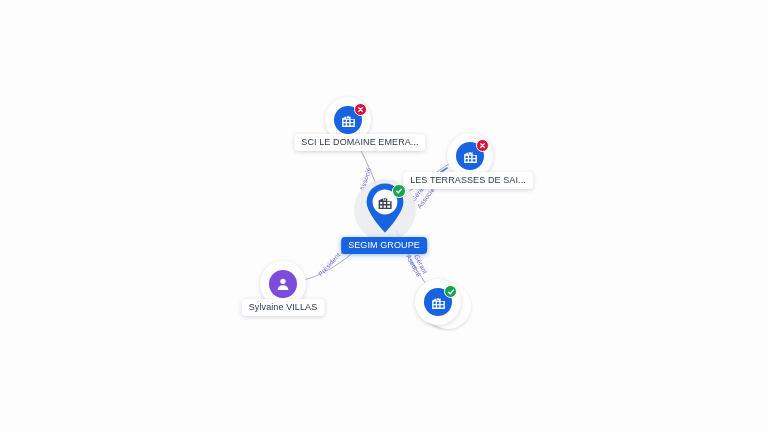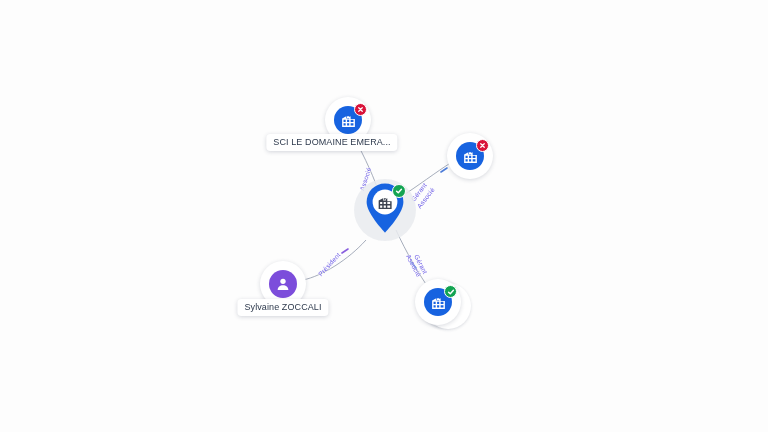--- a/index.html
+++ b/index.html
@@ -195,68 +195,70 @@
           <path d="M3 21V9l6-3v3l6-3v4h6v11H3zm2-2h3v-3H5v3zm0-5h3v-3H5v3zm5 5h3v-3h-3v3zm0-5h3v-3h-3v3zm0-5h3V6h-3v3zm5 10h4v-3h-4v3zm0-5h4v-3h-4v3z"></path>
         </svg>
       </div>
       <div class="pip closed">
         <svg width="7" height="7" viewBox="0 0 10 10" stroke="#ffffff" stroke-width="1.8" stroke-linecap="round">
           <path d="M2.5 2.5 L7.5 7.5 M7.5 2.5 L2.5 7.5"></path>
         </svg>
       </div>
     </div>
   </div>
-  <div class="node-label" style="left:332px; top:134px;">SCI LE DOMAINE EMERA...</div>
+  <div class="node-label" style="left:360px; top:134px;">SCI LE DOMAINE EMERA...</div>
 
   <div class="node" style="left:470px; top:156px;">
     <div class="disc">
       <div class="icon-badge company">
         <svg width="17" height="17" viewBox="0 0 24 24" fill="#ffffff">
           <path d="M3 21V9l6-3v3l6-3v4h6v11H3zm2-2h3v-3H5v3zm0-5h3v-3H5v3zm5 5h3v-3h-3v3zm0-5h3v-3h-3v3zm0-5h3V6h-3v3zm5 10h4v-3h-4v3zm0-5h4v-3h-4v3z"></path>
         </svg>
       </div>
       <div class="pip closed">
         <svg width="7" height="7" viewBox="0 0 10 10" stroke="#ffffff" stroke-width="1.8" stroke-linecap="round">
           <path d="M2.5 2.5 L7.5 7.5 M7.5 2.5 L2.5 7.5"></path>
         </svg>
       </div>
     </div>
   </div>
+  <div class="node-label" style="left:468px; top:172px;">LES TERRASSES DE SAI...</div>
 
   <div class="node" style="left:385px; top:210px;">
     <div class="pin-wrap">
       <div class="pin-halo"></div>
       <div class="pin">
         <svg width="40" height="52" viewBox="0 0 40 52" style="display:block;">
           <path d="M20 1.5 C9.8 1.5 1.6 9.7 1.6 19.9 C1.6 31.5 20 50.5 20 50.5 C20 50.5 38.4 31.5 38.4 19.9 C38.4 9.7 30.2 1.5 20 1.5 Z" fill="#1763e0"></path>
           <circle cx="20" cy="20" r="12.4" fill="#ffffff"></circle>
           <g transform="translate(11.5,12) scale(0.72)" fill="#3c4350">
             <path d="M3 21V9l6-3v3l6-3v4h6v11H3zm2-2h3v-3H5v3zm0-5h3v-3H5v3zm5 5h3v-3h-3v3zm0-5h3v-3h-3v3zm0-5h3V6h-3v3zm5 10h4v-3h-4v3zm0-5h4v-3h-4v3z"></path>
           </g>
         </svg>
         <div class="pin-pip">
           <svg width="8" height="8" viewBox="0 0 10 10" fill="none" stroke="#ffffff" stroke-width="1.8" stroke-linecap="round" stroke-linejoin="round">
             <path d="M2 5.2 L4.1 7.3 L8 2.9"></path>
           </svg>
         </div>
       </div>
     </div>
   </div>
+  <div class="node-label selected" style="left:384px; top:237px;">SEGIM GROUPE</div>
 
   <div class="node" style="left:283px; top:284px;">
     <div class="disc">
       <div class="icon-badge person">
         <svg width="16" height="16" viewBox="0 0 24 24" fill="#ffffff">
           <circle cx="12" cy="8" r="4"></circle>
           <path d="M4 21c0-4.4 3.6-7 8-7s8 2.6 8 7z"></path>
         </svg>
       </div>
     </div>
   </div>
-  <div class="node-label" style="left:283px; top:299px;">Sylvaine ZOCCALI</div>
+  <div class="node-label" style="left:283px; top:299px;">Sylvaine VILLAS</div>
 
   <div class="node" style="left:438px; top:302px;">
     <div class="disc stacked">
       <div class="icon-badge company">
         <svg width="17" height="17" viewBox="0 0 24 24" fill="#ffffff">
           <path d="M3 21V9l6-3v3l6-3v4h6v11H3zm2-2h3v-3H5v3zm0-5h3v-3H5v3zm5 5h3v-3h-3v3zm0-5h3v-3h-3v3zm0-5h3V6h-3v3zm5 10h4v-3h-4v3zm0-5h4v-3h-4v3z"></path>
         </svg>
       </div>
       <div class="pip active">
         <svg width="8" height="8" viewBox="0 0 10 10" fill="none" stroke="#ffffff" stroke-width="1.8" stroke-linecap="round" stroke-linejoin="round">

